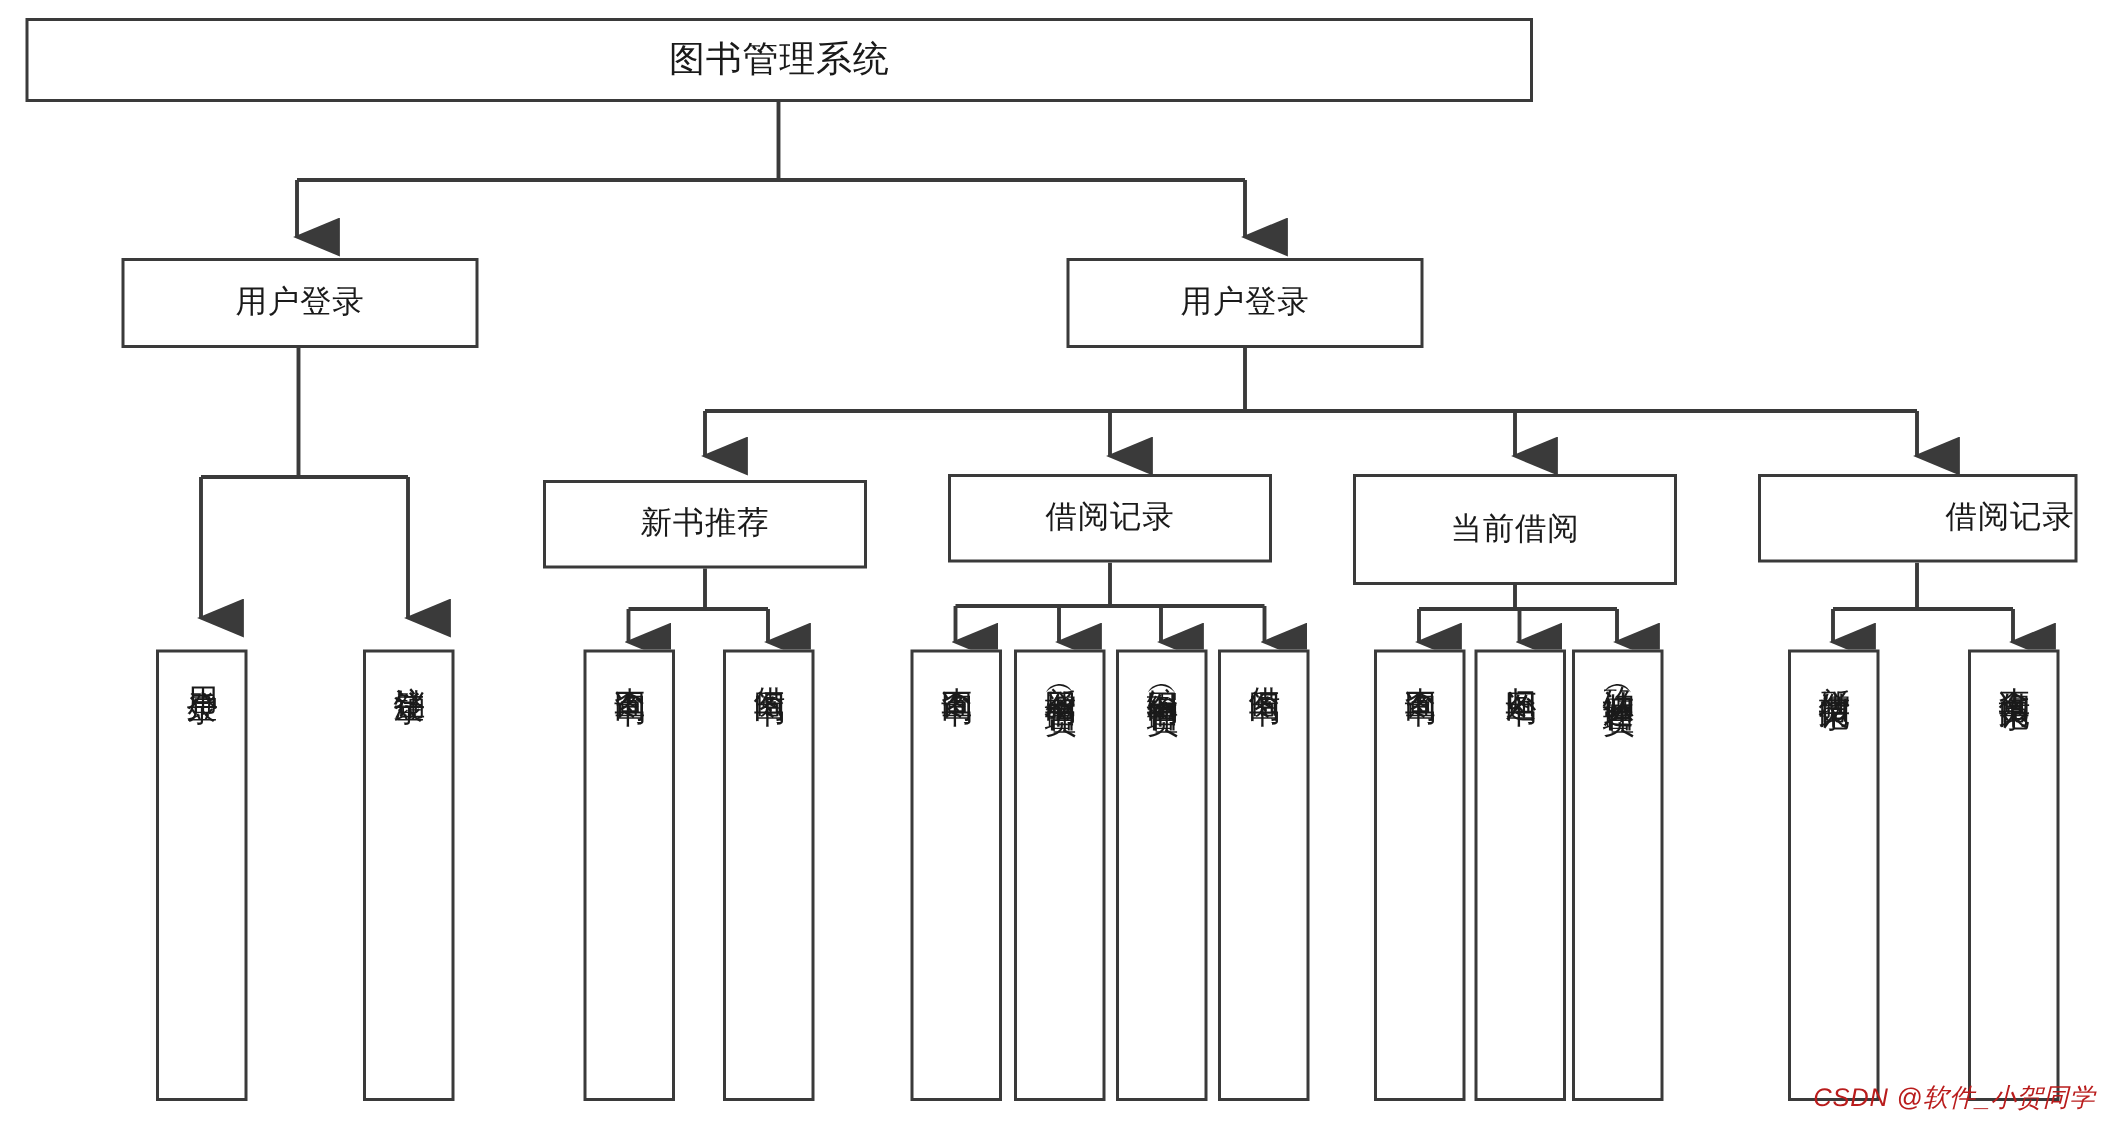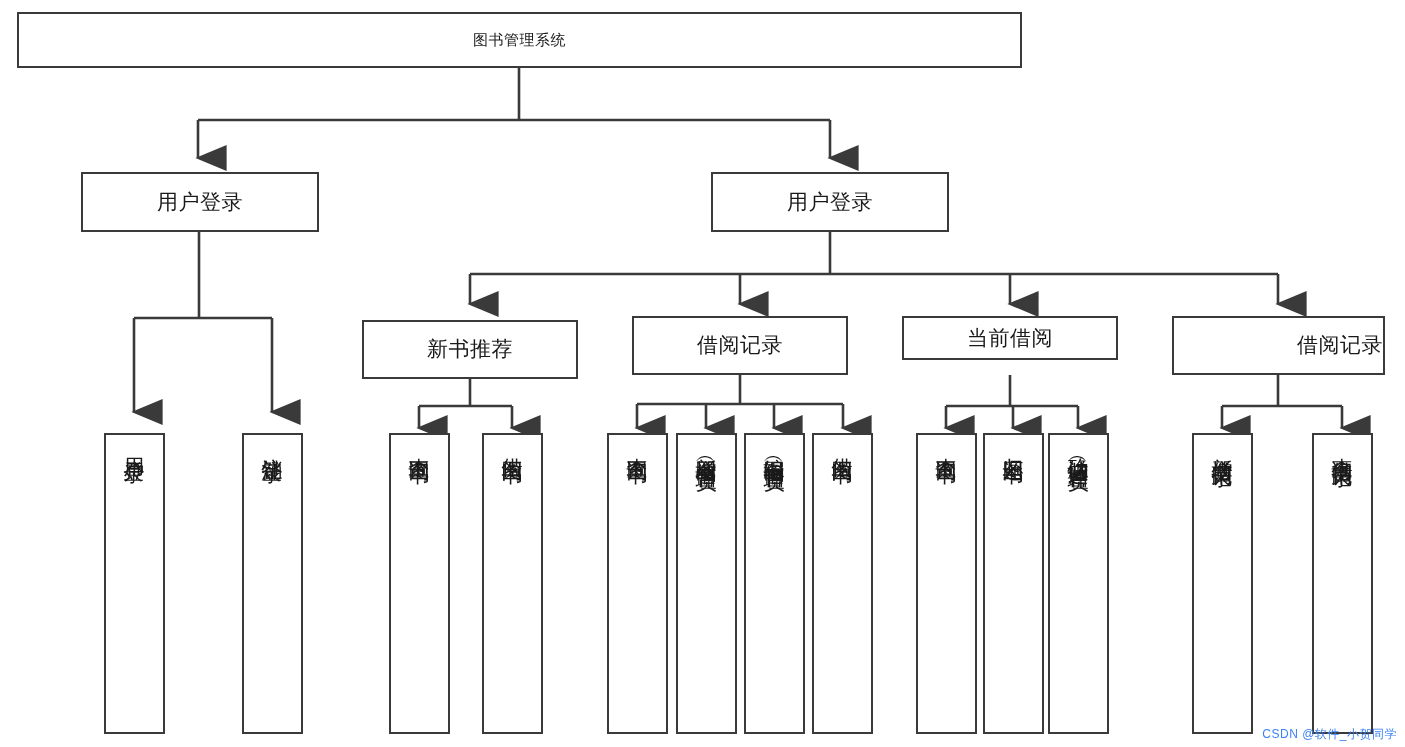--- a/index.html
+++ b/index.html
@@ -50,29 +50,30 @@
     justify-content: center;
     padding-top: 6px;
   }
   .node.vertical .label {
     writing-mode: vertical-rl;
     text-orientation: upright;
     font-size: 21px;
     letter-spacing: 2px;
     line-height: 1;
   }
-  .node.root .label { font-size: 15px; }
+  .node.root .label { font-size: 24px; }
   .watermark {
     position: absolute;
     right: 8px;
     bottom: 4px;
-    font-size: 12px;
-    color: #3b82f6;
+    font-size: 17px;
+    color: #b91c1c;
     letter-spacing: 0.5px;
     white-space: nowrap;
+    font-style: italic;
   }
 </style>
 </head>
 <body>
 
 <div id="canvas">
 
   <svg id="edges" viewBox="0 0 1405 747" width="1405" height="747">
     <defs>
       <marker id="arrow" viewBox="0 0 10 12" refX="5" refY="11" markerWidth="10" markerHeight="12" orient="auto-start-reverse">
@@ -133,21 +134,21 @@
   <div class="node horizontal" style="left:711px; top:172px; width:238px; height:60px;">
     <span class="label">用户登录</span>
   </div>
 
   <div class="node horizontal" style="left:362px; top:320px; width:216px; height:59px;">
     <span class="label">新书推荐</span>
   </div>
   <div class="node horizontal" style="left:632px; top:316px; width:216px; height:59px;">
     <span class="label">借阅记录</span>
   </div>
-  <div class="node horizontal" style="left:902px; top:316px; width:216px; height:44px;">
+  <div class="node horizontal" style="left:902px; top:316px; width:216px; height:74px;">
     <span class="label">当前借阅</span>
   </div>
   <div class="node horizontal" style="left:1172px; top:316px; width:213px; height:59px;justify-content:flex-end;">
     <span class="label">借阅记录</span>
   </div>
 
   <div class="node vertical" style="left:104px; top:433px; width:61px; height:301px;">
     <span class="label">用户登录</span>
   </div>
   <div class="node vertical" style="left:242px; top:433px; width:61px; height:301px;">

